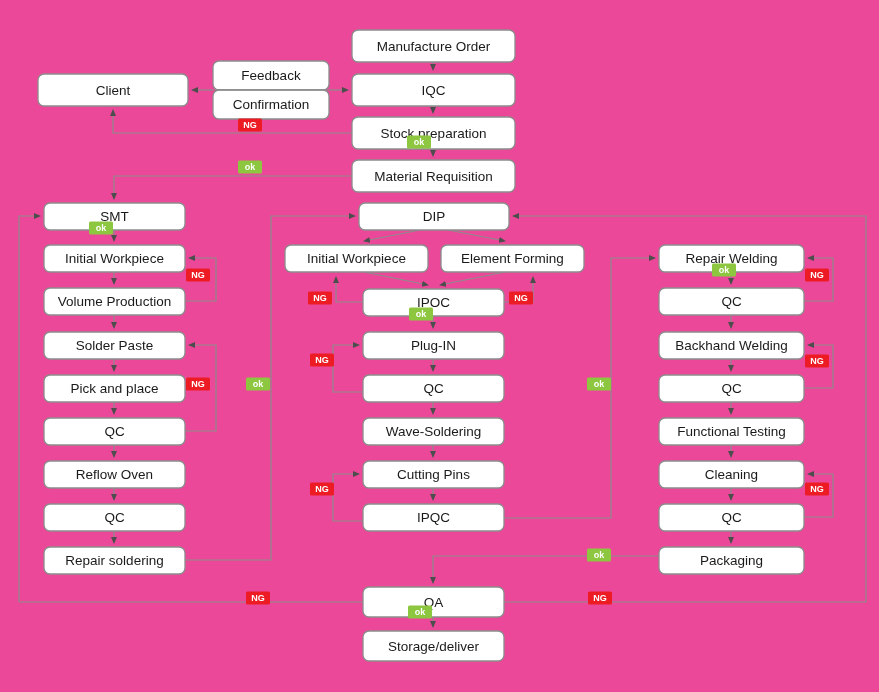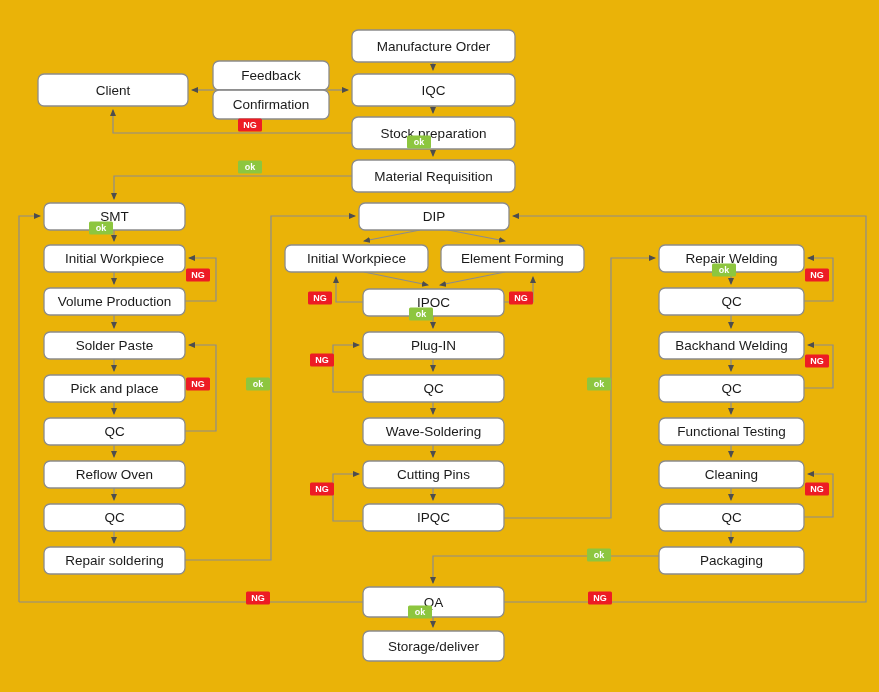--- a/index.html
+++ b/index.html
@@ -1,18 +1,18 @@
 <!DOCTYPE html>
 <html><head>
 <meta charset="utf-8">
 <style>
   html,body{margin:0;padding:0;background:#ffffff;}
   body{width:879px;height:692px;overflow:hidden;
        font-family:"Liberation Sans","DejaVu Sans",sans-serif;}
-  #root{position:relative;width:879px;height:692px;background:#eab308;}
+  #root{position:relative;width:879px;height:692px;background:#ec4899;}
   svg{position:absolute;left:0;top:0;width:879px;height:692px;}
   .nodebox{fill:#ffffff;stroke:#8c8c8c;stroke-width:1.3;}
   .nodelabel{font-family:"Liberation Sans","DejaVu Sans",sans-serif;
              font-size:13.5px;fill:#1a1a1a;text-anchor:middle;
              dominant-baseline:middle;}
   .edge{stroke:#8c8c8c;stroke-width:1.2;fill:none;}
   .divider{stroke:#8c8c8c;stroke-width:1.2;}
   .badge-ok-rect{fill:#8dc63f;}
   .badge-ng-rect{fill:#ed1c24;}
   .badge-text{font-family:"Liberation Sans","DejaVu Sans",sans-serif;

